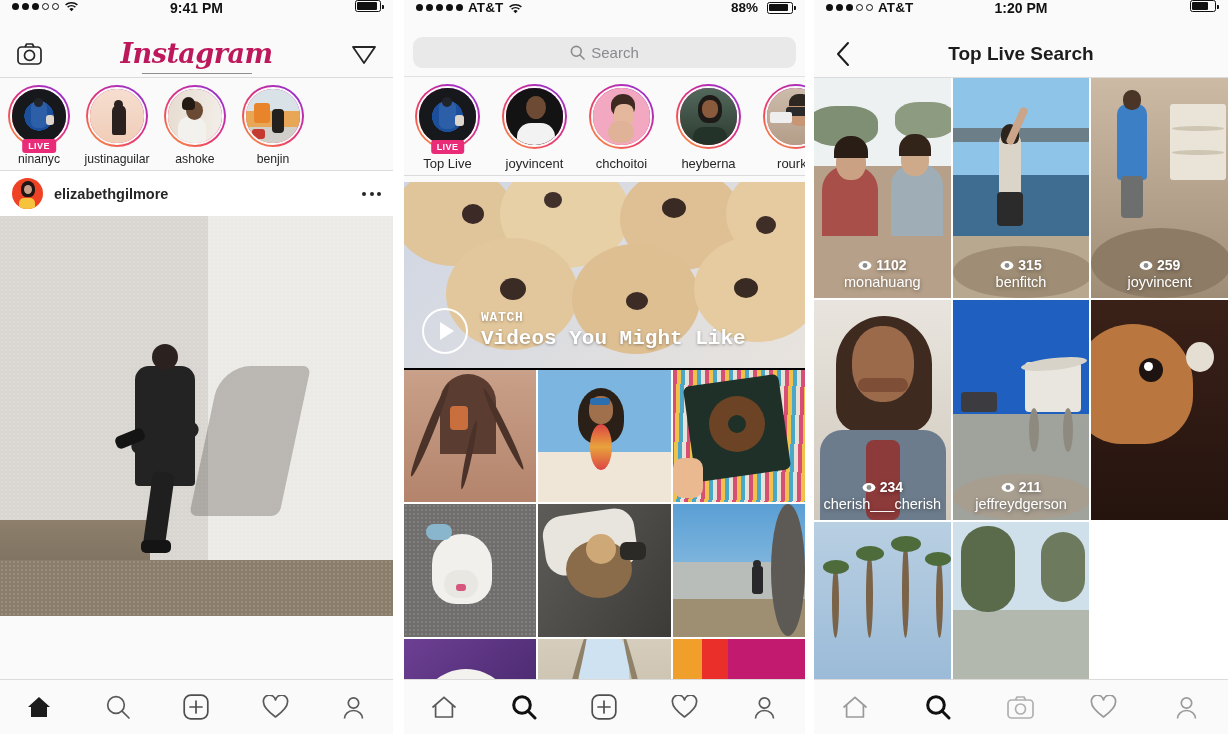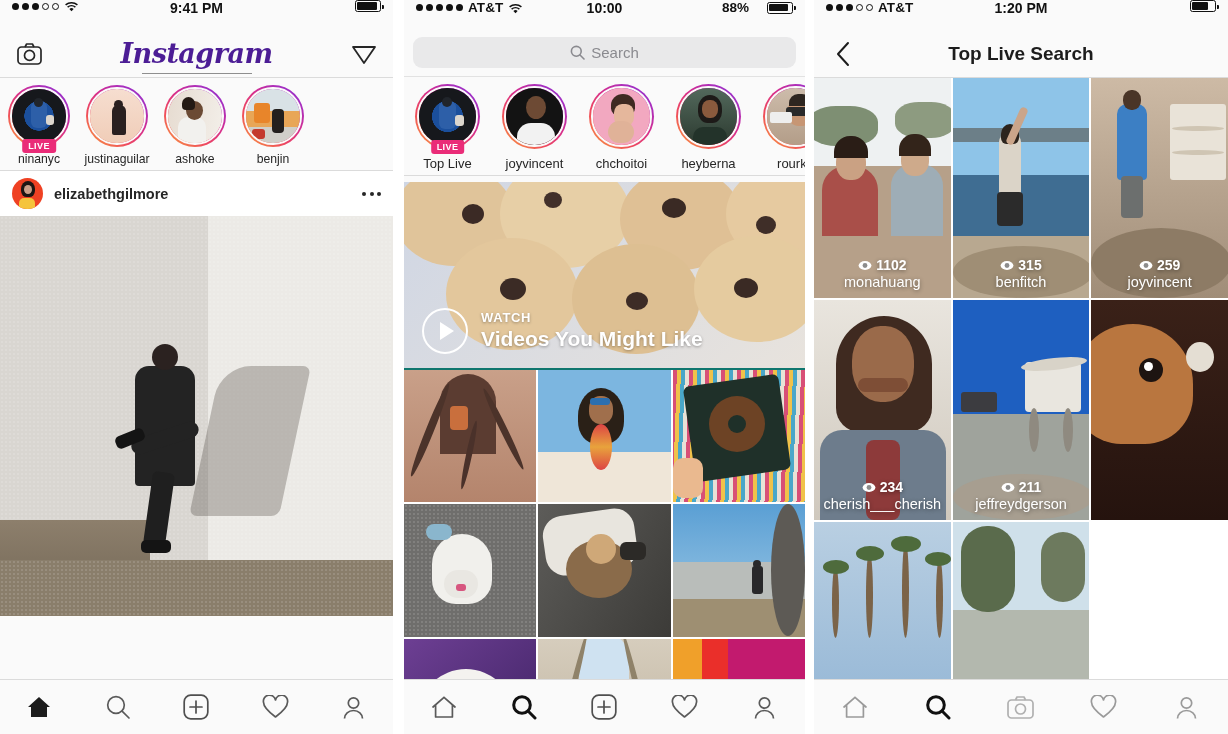--- a/index.html
+++ b/index.html
@@ -29,37 +29,37 @@
   .sb-left { display: flex; align-items: center; gap: 5px; }
   .dots { display: flex; gap: 3px; align-items: center; }
   .dot { width: 7px; height: 7px; border-radius: 50%; background: #111; }
   .dot.empty { background: transparent; border: 1.3px solid #111; width: 7px; height: 7px; }
   .carrier { font-size: 13.5px; font-weight: bold; letter-spacing: .1px; }
   .wifi { display:inline-block; width: 15px; height: 12px; position: relative; }
   .sb-center {
     position: absolute; left: 0; right: 0; text-align: center;
     font-size: 14px; font-weight: bold; pointer-events: none;
   }
-  .sb-right { margin-left: auto; display: flex; align-items: center; gap: 18px; z-index: 2; }
+  .sb-right { margin-left: auto; display: flex; align-items: center; gap: 9px; z-index: 2; }
   .pct { font-size: 13.5px; font-weight: bold; }
   .batt { width: 26px; height: 12px; border: 1.3px solid #111; border-radius: 2.5px; position: relative; padding: 1.3px; }
   .batt:after { content:""; position:absolute; right:-4px; top:3.5px; width:2.5px; height:4px; background:#111; border-radius:0 1px 1px 0; }
   .batt > i { display:block; height: 100%; background: #111; border-radius: 1px; }
 
   
   .navbar {
     height: 48px; background: #fafafa;
     border-bottom: 1px solid #dbdbdb;
     display: flex; align-items: center; justify-content: space-between;
     padding: 0 14px; position: relative;
   }
   .ig-logo {
     font-family: "DejaVu Serif", serif;
     font-style: italic; font-size: 27px; font-weight: bold;
-    color: #4c1d95; letter-spacing: -0.5px;
+    color: #be185d; letter-spacing: -0.5px;
     position: absolute; left: 0; right: 0; text-align: center;
     line-height: 1;
   }
   .ig-underline { position: absolute; left: 50%; transform: translateX(-50%); bottom: 3px; width: 110px; height: 1.5px; background: #8e8e8e; }
   .navtitle { position:absolute; left:0; right:0; text-align:center; font-size: 19px; font-weight: bold; color:#1c1c1c; }
   .icon-btn { width: 30px; height: 30px; display:flex; align-items:center; justify-content:center; z-index: 2; }
 
   
   .searchwrap { background: #fafafa; padding: 7px 9px 8px; border-bottom: 1px solid #e2e2e2; }
   .searchbar {
@@ -99,21 +99,21 @@
 
   
   .tabbar {
     position: absolute; left: 0; right: 0; bottom: 0; height: 55px;
     background: #fafafa; border-top: 1px solid #dbdbdb;
     display: flex; align-items: center; justify-content: space-around;
   }
   .tab { width: 44px; height: 40px; display: flex; align-items: center; justify-content: center; }
 
   
-  .explore { position: absolute; top: 182px; bottom: 55px; left: 0; right: 0; overflow: hidden; background: #0f766e; }
+  .explore { position: absolute; top: 182px; bottom: 55px; left: 0; right: 0; overflow: hidden; background: #000000; font-family: Liberation Mono, monospace; }
   .watch-card { position: relative; width: 100%; height: 186px; overflow: hidden; }
   .watch-overlay { position: absolute; left: 18px; bottom: 14px; display: flex; align-items: center; gap: 13px; }
   .playcircle { width: 46px; height: 46px; border-radius: 50%; border: 2.5px solid #fff; display:flex; align-items:center; justify-content:center; }
   .playcircle .tri { width: 0; height: 0; border-left: 14px solid #fff; border-top: 9px solid transparent; border-bottom: 9px solid transparent; margin-left: 4px; }
   .watch-kicker { color: #fff; font-size: 13px; font-weight: bold; letter-spacing: .7px; line-height: 1.1; text-shadow: 0 1px 3px rgba(0,0,0,.35); }
   .watch-title { color: #fff; font-size: 21px; font-weight: bold; line-height: 1.2; text-shadow: 0 1px 3px rgba(0,0,0,.35); }
   .grid3 { display: grid; grid-template-columns: repeat(3, 1fr); gap: 2px; background: #fff; margin-top: 2px; }
   .cell { width: 100%; aspect-ratio: 1/1; overflow: hidden; position: relative; }
 
   
@@ -309,21 +309,20 @@
         </span>
         <span class="carrier">AT&amp;T</span>
         <span class="wifi">
           <svg width="15" height="12" viewBox="0 0 15 12">
               <path d="M7.5 10.3 L5.4 7.9 a3.3 3.3 0 0 1 4.2 0 Z" fill="#111"></path>
               <path d="M3.6 6.1 a6 6 0 0 1 7.8 0" stroke="#111" stroke-width="1.5" fill="none"></path>
               <path d="M1.6 3.9 a9 9 0 0 1 11.8 0" stroke="#111" stroke-width="1.5" fill="none"></path>
             </svg>
         </span>
       </div>
-      <div class="sb-center">10:00</div>
       <div class="sb-right">
         <span class="pct">88%</span>
         <span class="batt">
             <i style="width:88%"></i>
           </span>
       </div>
     </div>
 
     <div class="searchwrap">
       <div class="searchbar">

